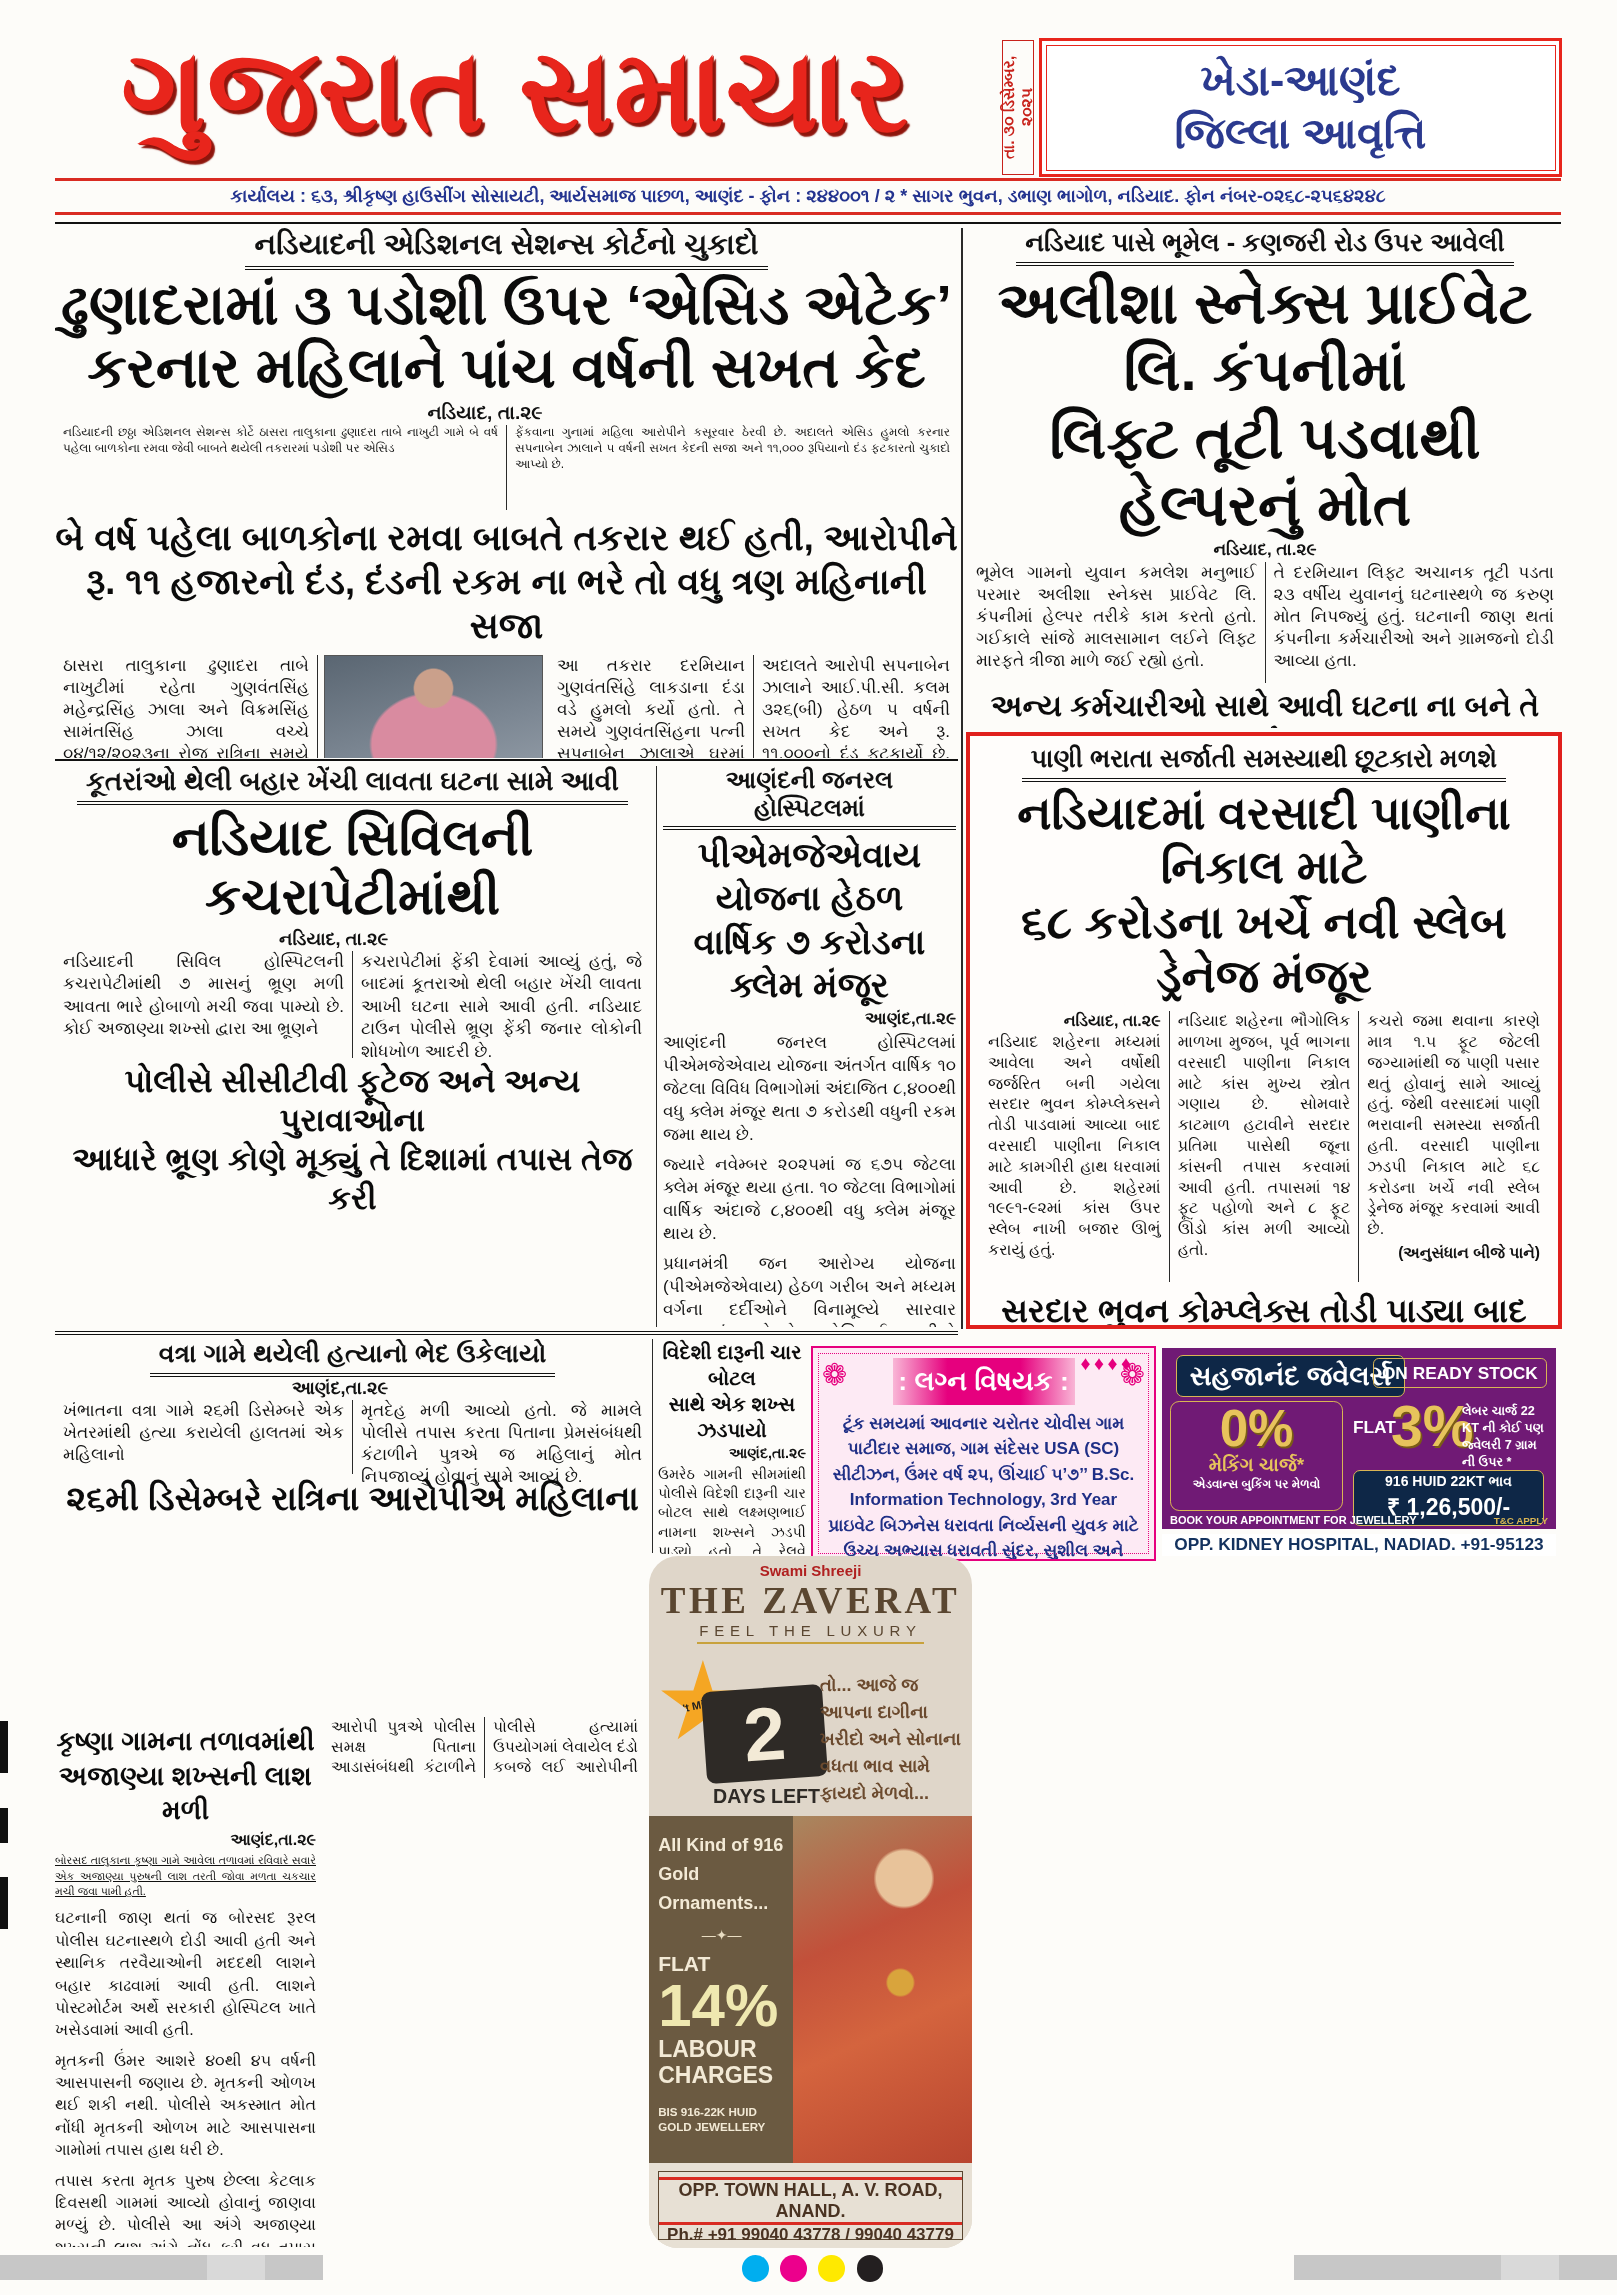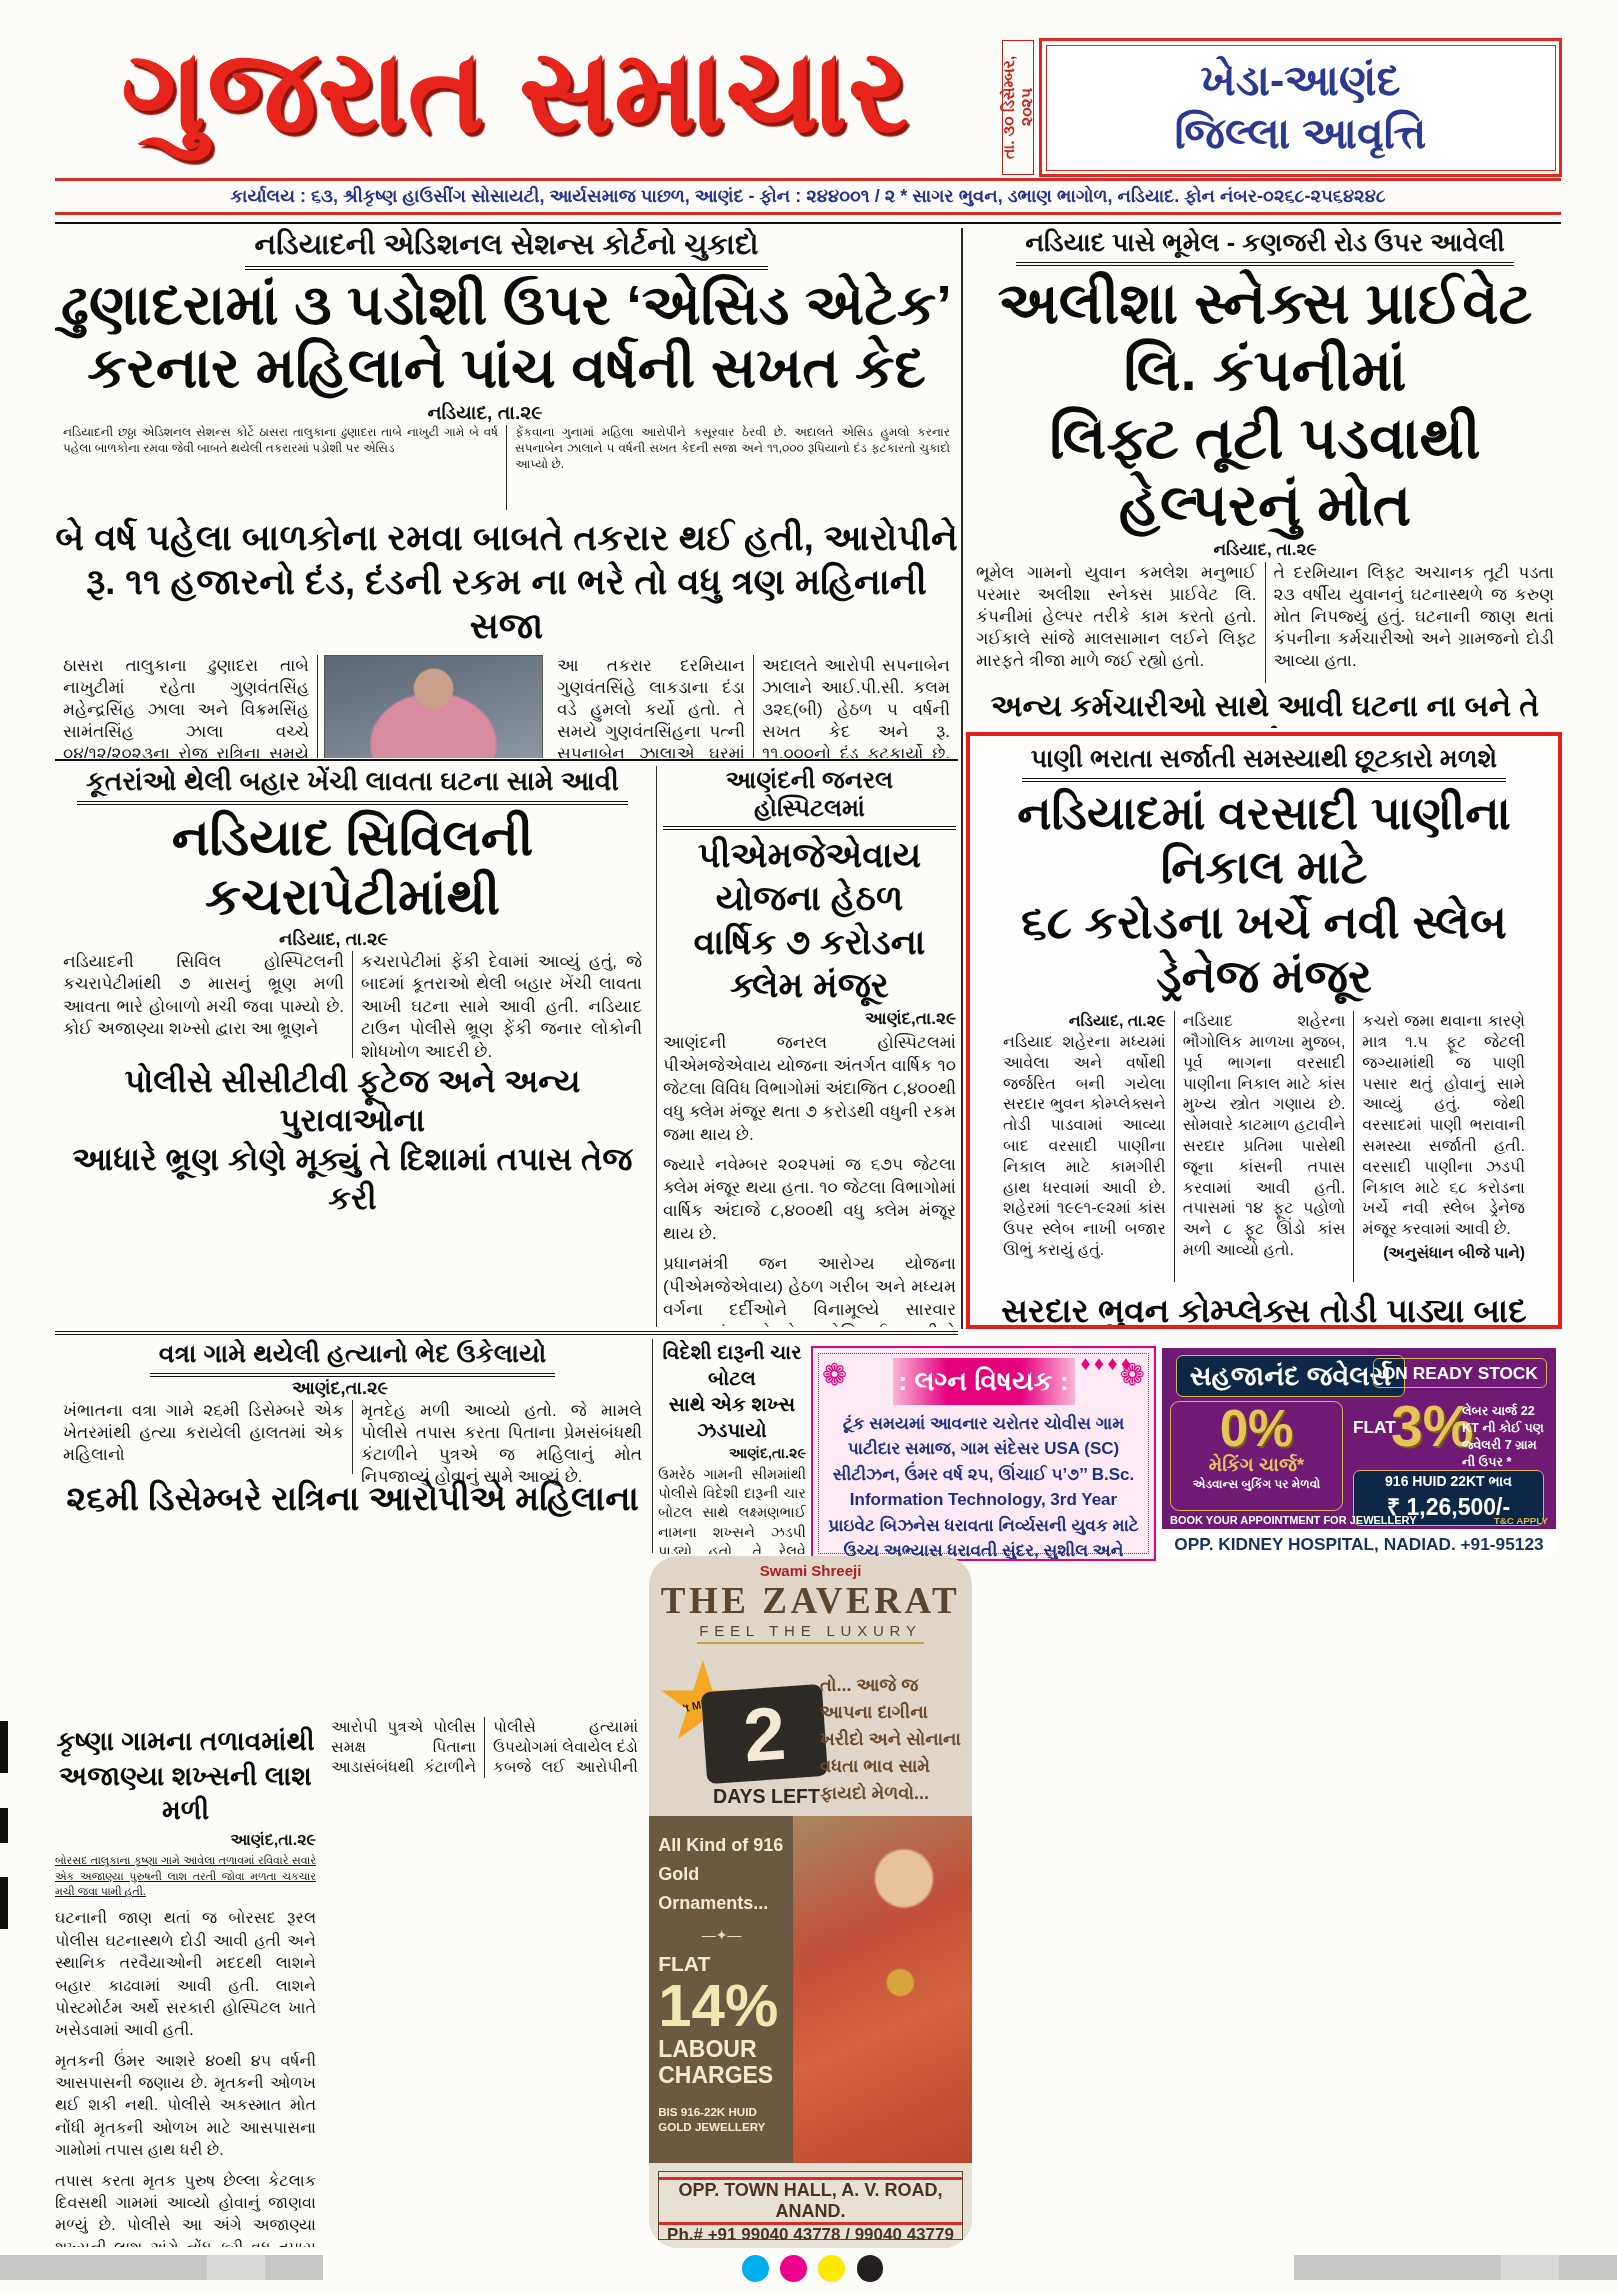--- a/index.html
+++ b/index.html
@@ -37,21 +37,21 @@
   .col:last-child { border-right: none; }
   .bodytxt { text-align: justify; }
   .vdiv { background: #2a2a2a; }
   .hdouble { border-top: 4.6px double #111; }
 
   .photo1 { background:
       radial-gradient(circle at 50% 22%, #caa08b 0 12%, transparent 13%),
       radial-gradient(ellipse at 50% 60%, #d98ba0 0 40%, transparent 42%),
       linear-gradient(165deg, #5a6672 0%, #7d8894 55%, #9aa3ad 100%);
       border: 1.2px solid #555; }
-  .redbox { border: 4px solid #e0201d; background: #fffdfb; padding: 8px 25px; }
+  .redbox { border: 4px solid #e0201d; background: #fffdfb; padding: 8px 10px; }
 
   
   .matri { background: #fdeaf4; border: 2.9px solid #e6007e; padding: 4.6px; }
   .matri .inner { border: 1.7px dotted #e6007e; height: 100%; padding: 4.6px 8px; position: relative; }
   .matri .ttl { margin: 0 auto; width: 58%; text-align: center; color: #fff; font-weight: 800;
                 font-size: 26.6px; padding: 8px 0;
                 background: linear-gradient(90deg, #f9b6d6, #e6007e 30%, #e6007e 70%, #f9b6d6); }
   .matri .body { color: #1f2f86; font-weight: 700; font-size: 17px; line-height: 1.5;
                  text-align: center; margin-top: 5.8px; }
   .orn { position: absolute; color: #e6007e; font-size: 30px; top: 3.5px; }

